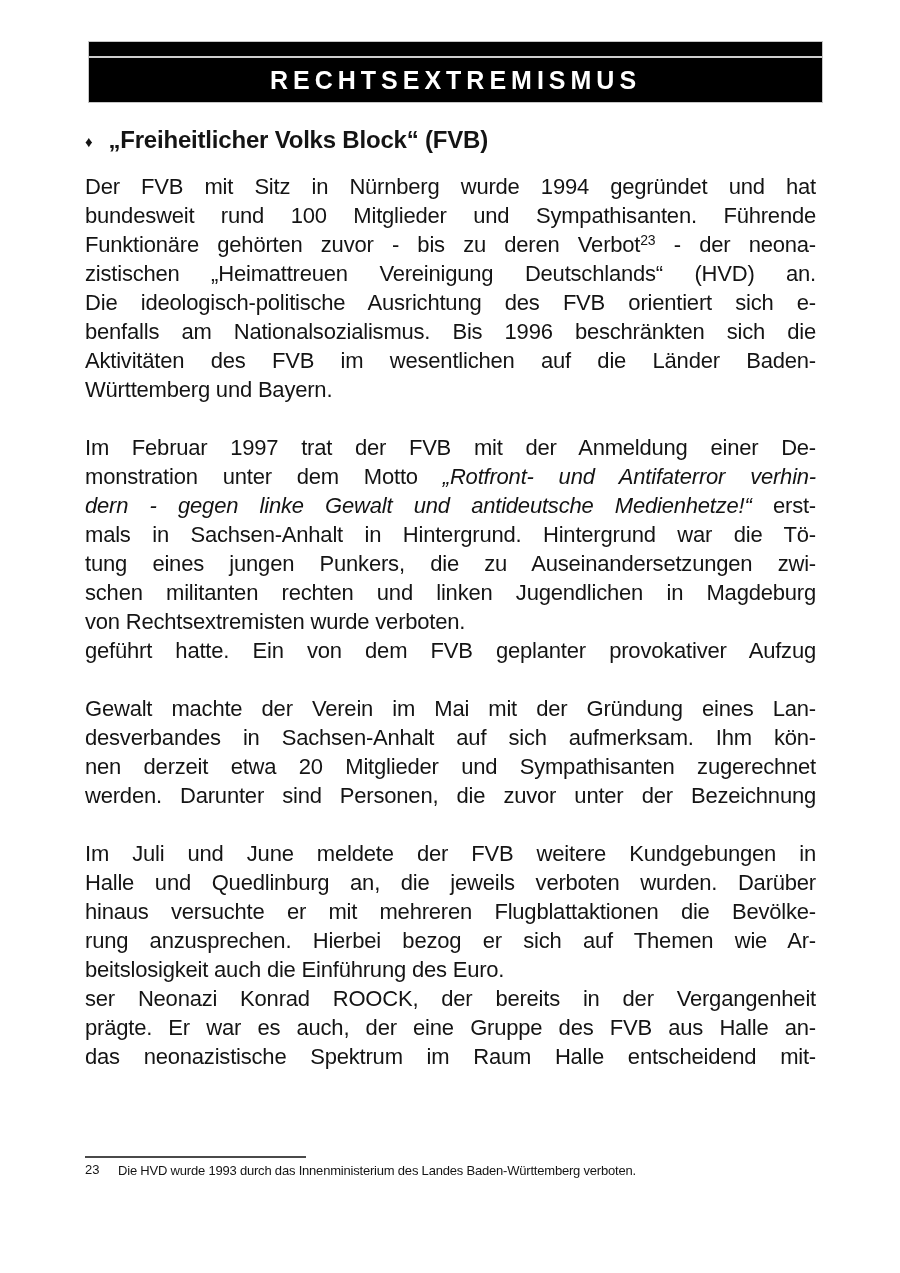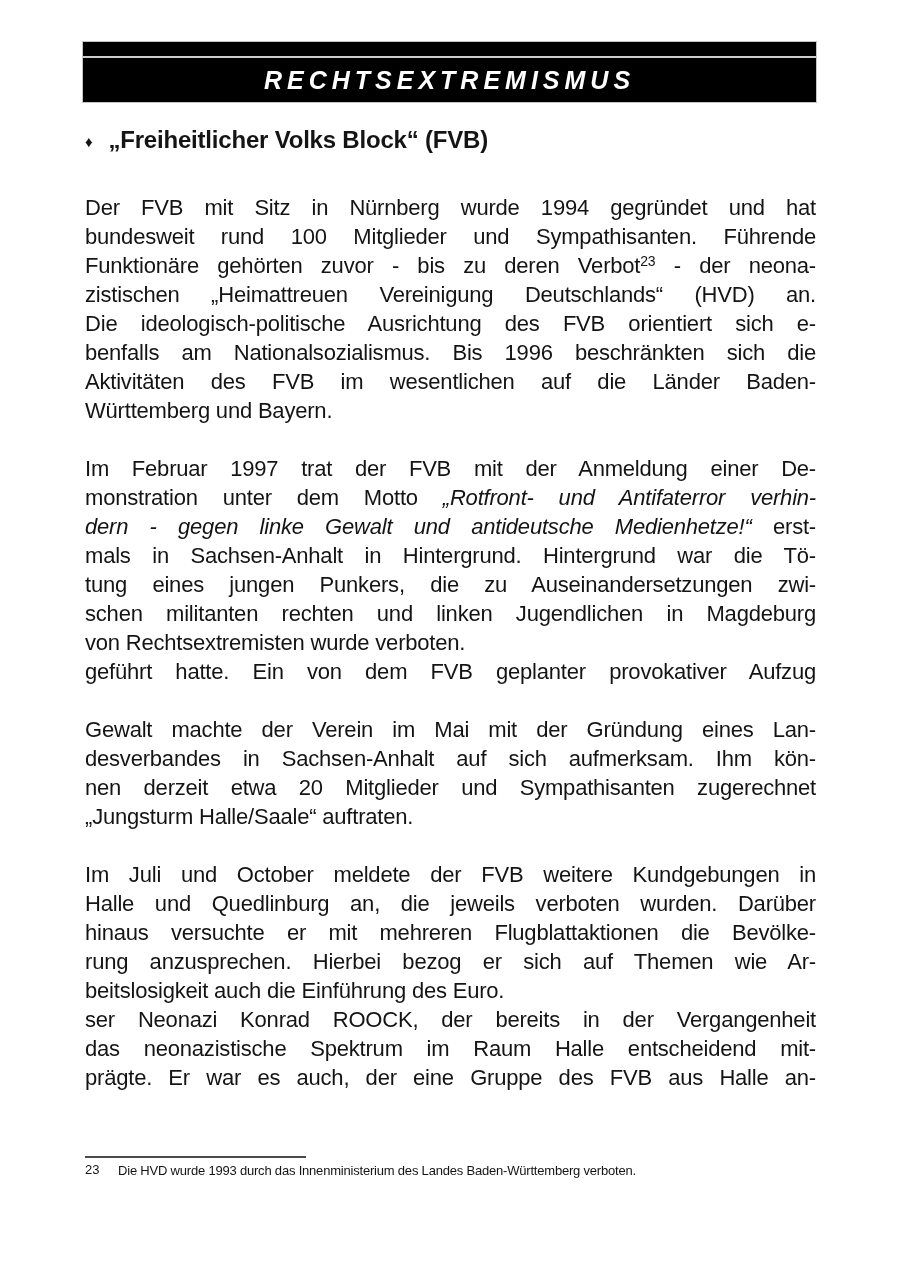--- a/index.html
+++ b/index.html
@@ -15,29 +15,28 @@
     position: relative;
     width: 900px;
     height: 1273px;
     background: var(--page-bg);
     font-family: "Liberation Sans", sans-serif;
     color: var(--text);
     overflow: hidden;
   }
   .header-bar {
     position: absolute;
-    left: 83px;
+    left: 89px;
     top: 42px;
     width: 733px;
     height: 60px;
     background: var(--bar);
     outline: 1px solid #c6c6c6;
     display: flex;
     flex-direction: column;
-    font-style: italic;
   }
   .bar-divider {
     height: 16px;
     border-bottom: 2px solid var(--bar-divider);
   }
   .bar-title {
     flex: 1;
     display: flex;
     align-items: center;
     justify-content: center;
@@ -64,21 +63,20 @@
     position: relative;
     top: 1px;
   }
   .content {
     position: absolute;
     left: 85px;
     top: 172px;
     width: 731px;
     font-size: 22px;
     letter-spacing: -0.2px;
-    margin-top: 21px;
   }
   .para.gap { margin-top: 29px; }
   .tline {
     height: 29px;
     line-height: 29px;
     text-align: justify;
     text-align-last: justify;
     overflow: hidden;
   }
   .tline.lastline { text-align-last: left; }
@@ -152,33 +150,33 @@
         <div class="tline"><span>mals in Sachsen-Anhalt in Hintergrund. Hintergrund war die Tö-</span></div>
         <div class="tline"><span>tung eines jungen Punkers, die zu Auseinandersetzungen zwi-</span></div>
         <div class="tline"><span>schen militanten rechten und linken Jugendlichen in Magdeburg</span></div>
         <div class="tline lastline"><span>von Rechtsextremisten wurde verboten.</span></div>
         <div class="tline"><span>geführt hatte. Ein von dem FVB geplanter provokativer Aufzug</span></div>
       </div>
       <div class="para gap">
         <div class="tline"><span>Gewalt machte der Verein im Mai mit der Gründung eines Lan-</span></div>
         <div class="tline"><span>desverbandes in Sachsen-Anhalt auf sich aufmerksam. Ihm kön-</span></div>
         <div class="tline"><span>nen derzeit etwa 20 Mitglieder und Sympathisanten zugerechnet</span></div>
-        <div class="tline lastline"><span>„Jungsturm Halle/Saale“ auftraten.</span></div>
+        <div class="tline"><span>werden. Darunter sind Personen, die zuvor unter der Bezeichnung</span></div>
       </div>
       <div class="para gap">
-        <div class="tline"><span>Im Juli und October meldete der FVB weitere Kundgebungen in</span></div>
+        <div class="tline"><span>Im Juli und June meldete der FVB weitere Kundgebungen in</span></div>
         <div class="tline"><span>Halle und Quedlinburg an, die jeweils verboten wurden. Darüber</span></div>
         <div class="tline"><span>hinaus versuchte er mit mehreren Flugblattaktionen die Bevölke-</span></div>
         <div class="tline"><span>rung anzusprechen. Hierbei bezog er sich auf Themen wie Ar-</span></div>
         <div class="tline lastline"><span>beitslosigkeit auch die Einführung des Euro.</span></div>
       </div>
       <div class="para">
         <div class="tline"><span>ser Neonazi Konrad ROOCK, der bereits in der Vergangenheit</span></div>
+        <div class="tline"><span>prägte. Er war es auch, der eine Gruppe des FVB aus Halle an-</span></div>
         <div class="tline"><span>das neonazistische Spektrum im Raum Halle entscheidend mit-</span></div>
-        <div class="tline"><span>prägte. Er war es auch, der eine Gruppe des FVB aus Halle an-</span></div>
       </div>
     </div>
 
   <div class="footnote">
     <div class="fn-rule"></div>
     <div class="fn-line">
       <span class="fn-marker">23</span>
       <span class="fn-text">Die HVD wurde 1993 durch das Innenministerium des Landes Baden-Württemberg verboten.</span>
     </div>
   </div>

